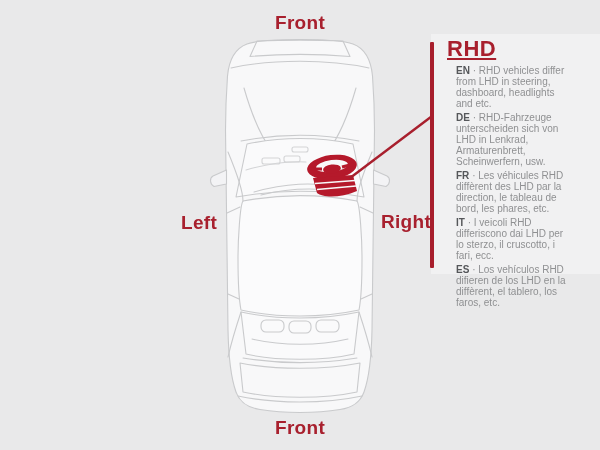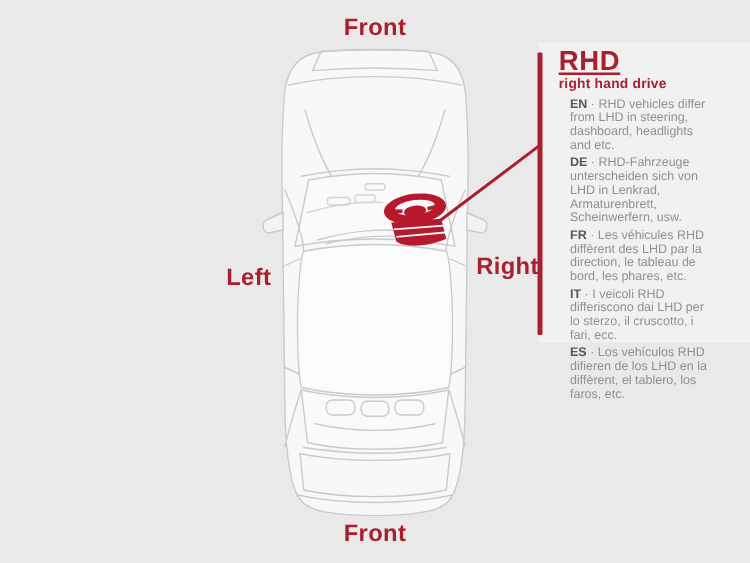--- a/index.html
+++ b/index.html
@@ -14,21 +14,21 @@
     position:absolute;left:431px;top:34px;width:169px;height:240px;
     background:rgba(255,255,255,0.38);
   }
   .orient-label{
     position:absolute;
     color:#a8202e;font-weight:bold;font-size:19px;letter-spacing:.3px;
     transform:translate(-50%,0);white-space:nowrap;text-align:right;
   }
   .lbl-front{left:300px;top:12px;}
   .lbl-left{left:199px;top:212px;}
-  .lbl-right{left:406px;top:203px;}
+  .lbl-right{left:406px;top:211px;}
   .lbl-rear{left:300px;top:417px;}
   .car-svg{position:absolute;left:0;top:0;}
   .accent-bar{
     position:absolute;left:430px;top:42px;width:4px;height:226px;
     background:#a81f2d;border-radius:1px;
   }
   .info{
     position:absolute;left:447px;top:38px;width:122px;
   }
   .info-title{
@@ -138,21 +138,20 @@
 
   <div class="orient-label lbl-front">Front</div>
   <div class="orient-label lbl-left">Left</div>
   <div class="orient-label lbl-right">Right</div>
   <div class="orient-label lbl-rear">Front</div>
 
   <div class="accent-bar"></div>
 
   <div class="info">
     <h1 class="info-title">RHD</h1>
-    <div class="info-subtitle">right hand drive</div>
     <div class="entries">
 
         <p><span class="code">EN</span> <span class="sep">·</span> <span>RHD vehicles differ from LHD in steering, dashboard, headlights and etc.</span></p>
 
         <p><span class="code">DE</span> <span class="sep">·</span> <span>RHD-Fahrzeuge unterscheiden sich von LHD in Lenkrad, Armaturenbrett, Scheinwerfern, usw.</span></p>
 
         <p><span class="code">FR</span> <span class="sep">·</span> <span>Les véhicules RHD diffèrent des LHD par la direction, le tableau de bord, les phares, etc.</span></p>
 
         <p><span class="code">IT</span> <span class="sep">·</span> <span>I veicoli RHD differiscono dai LHD per lo sterzo, il cruscotto, i fari, ecc.</span></p>
 

